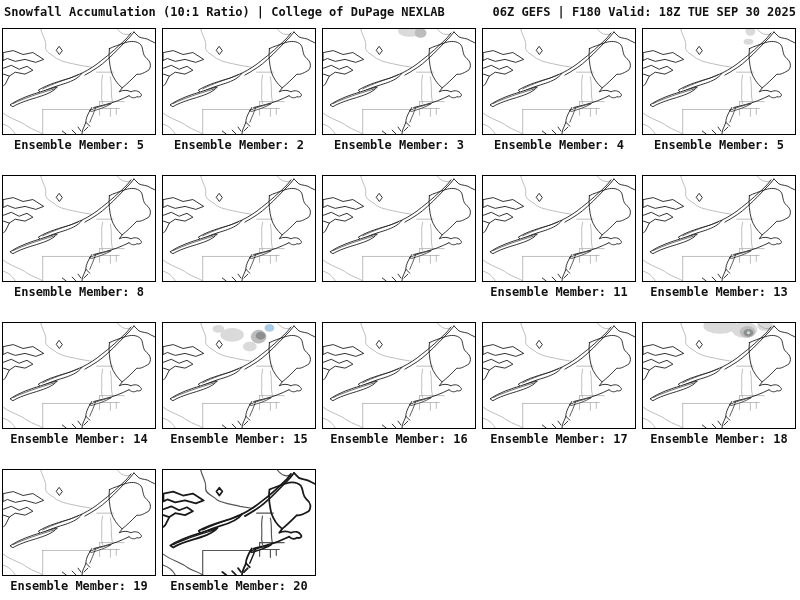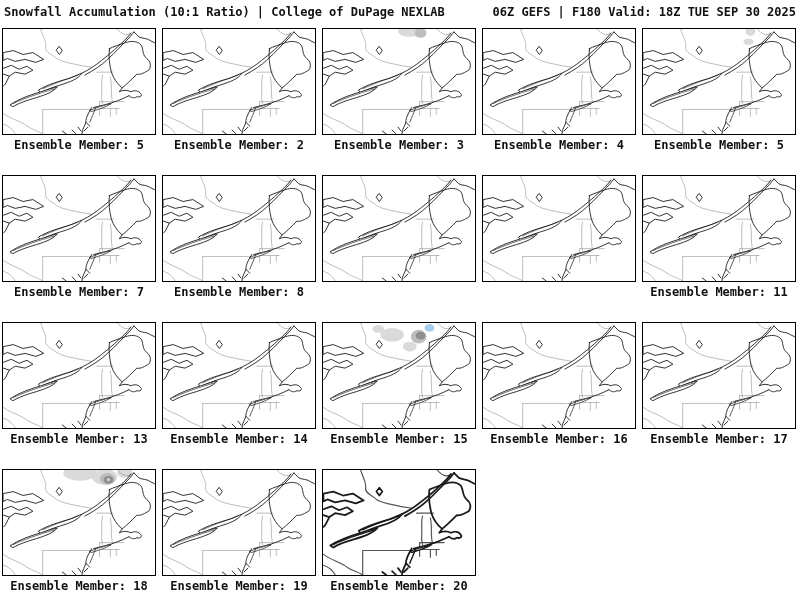--- a/index.html
+++ b/index.html
@@ -133,29 +133,20 @@
             <ellipse cx="109" cy="2" rx="5" ry="5" fill="#dadada" stroke="none"></ellipse>
             <ellipse cx="107" cy="13" rx="5" ry="3" fill="#dadada" stroke="none"></ellipse>
           </g>
         <use href="#basemap"></use>
       </svg>
     </div>
     <div class="panel-label">Ensemble Member: 5</div>
   </div>
 
 
-  <div class="panel">
-    <div class="mapbox">
-      <svg width="152" height="105" viewBox="0 0 154 107">
-        <g class="shade"></g>
-        <use href="#basemap"></use>
-      </svg>
-    </div>
-    <div class="panel-label">Ensemble Member: 7</div>
-  </div>
 
   <div class="panel">
     <div class="mapbox">
       <svg width="152" height="105" viewBox="0 0 154 107">
         <g class="shade"></g>
         <use href="#basemap"></use>
       </svg>
     </div>
     <div class="panel-label">Ensemble Member: 8</div>
   </div>

